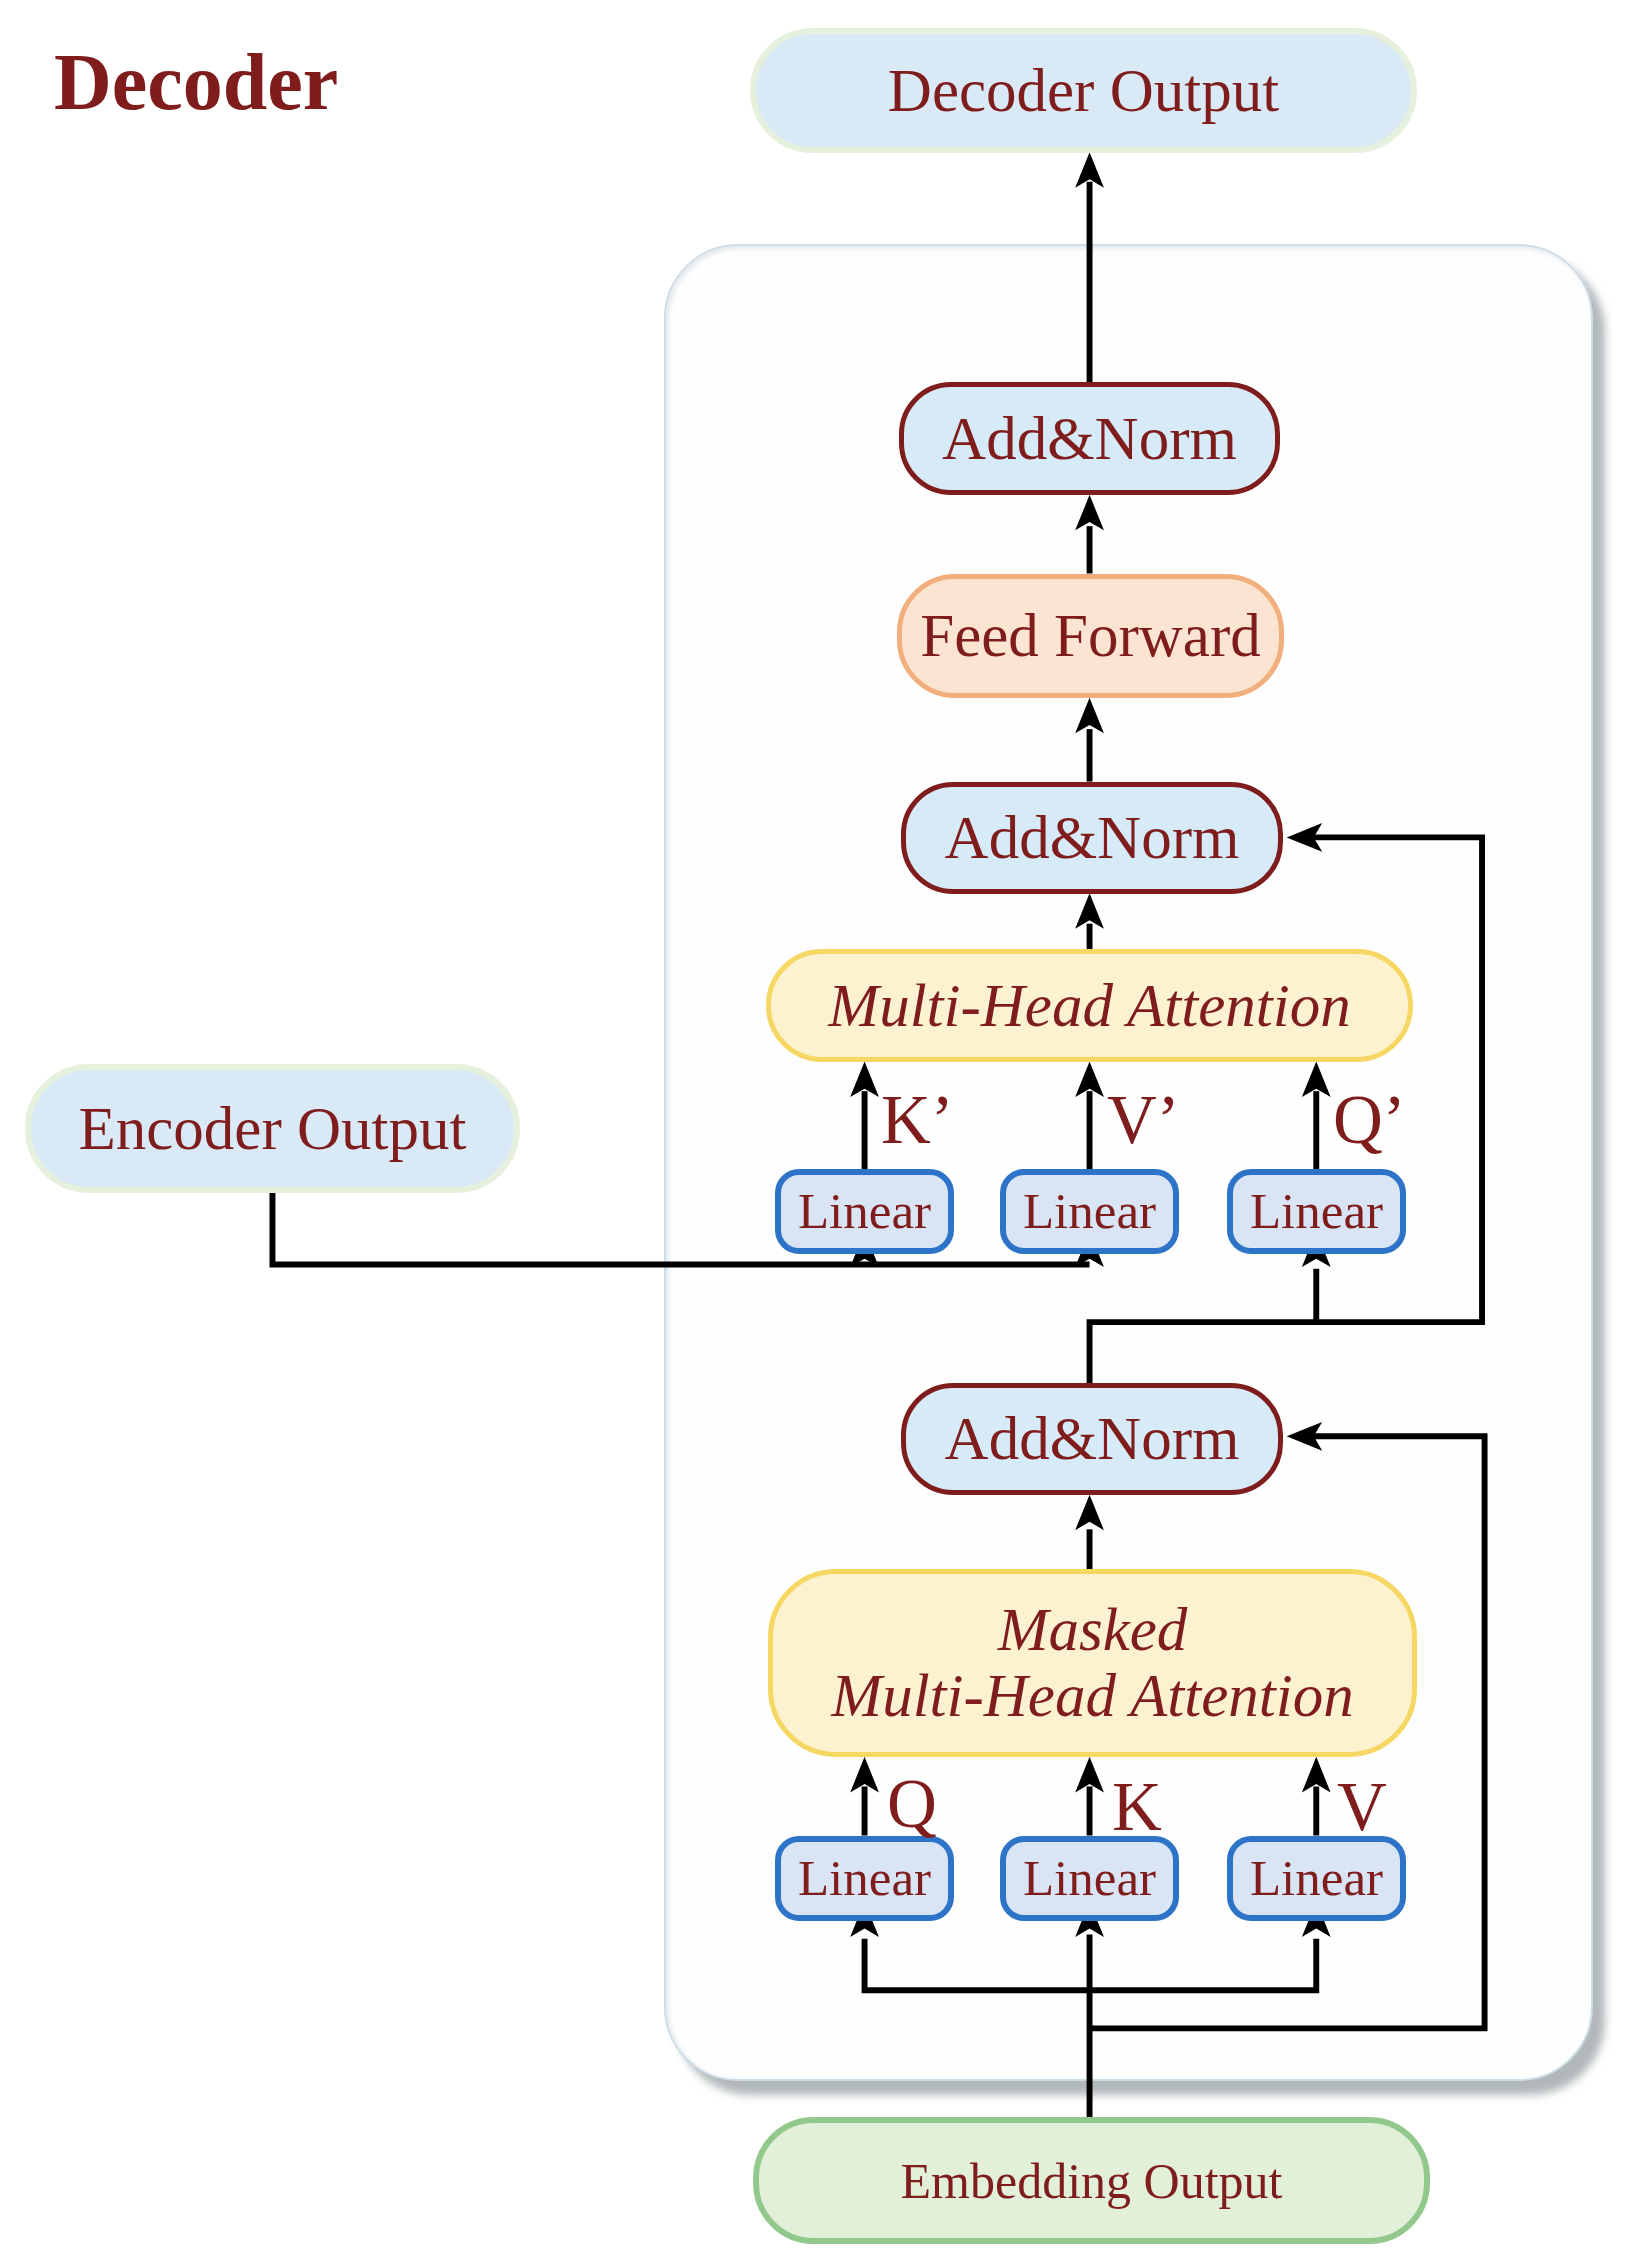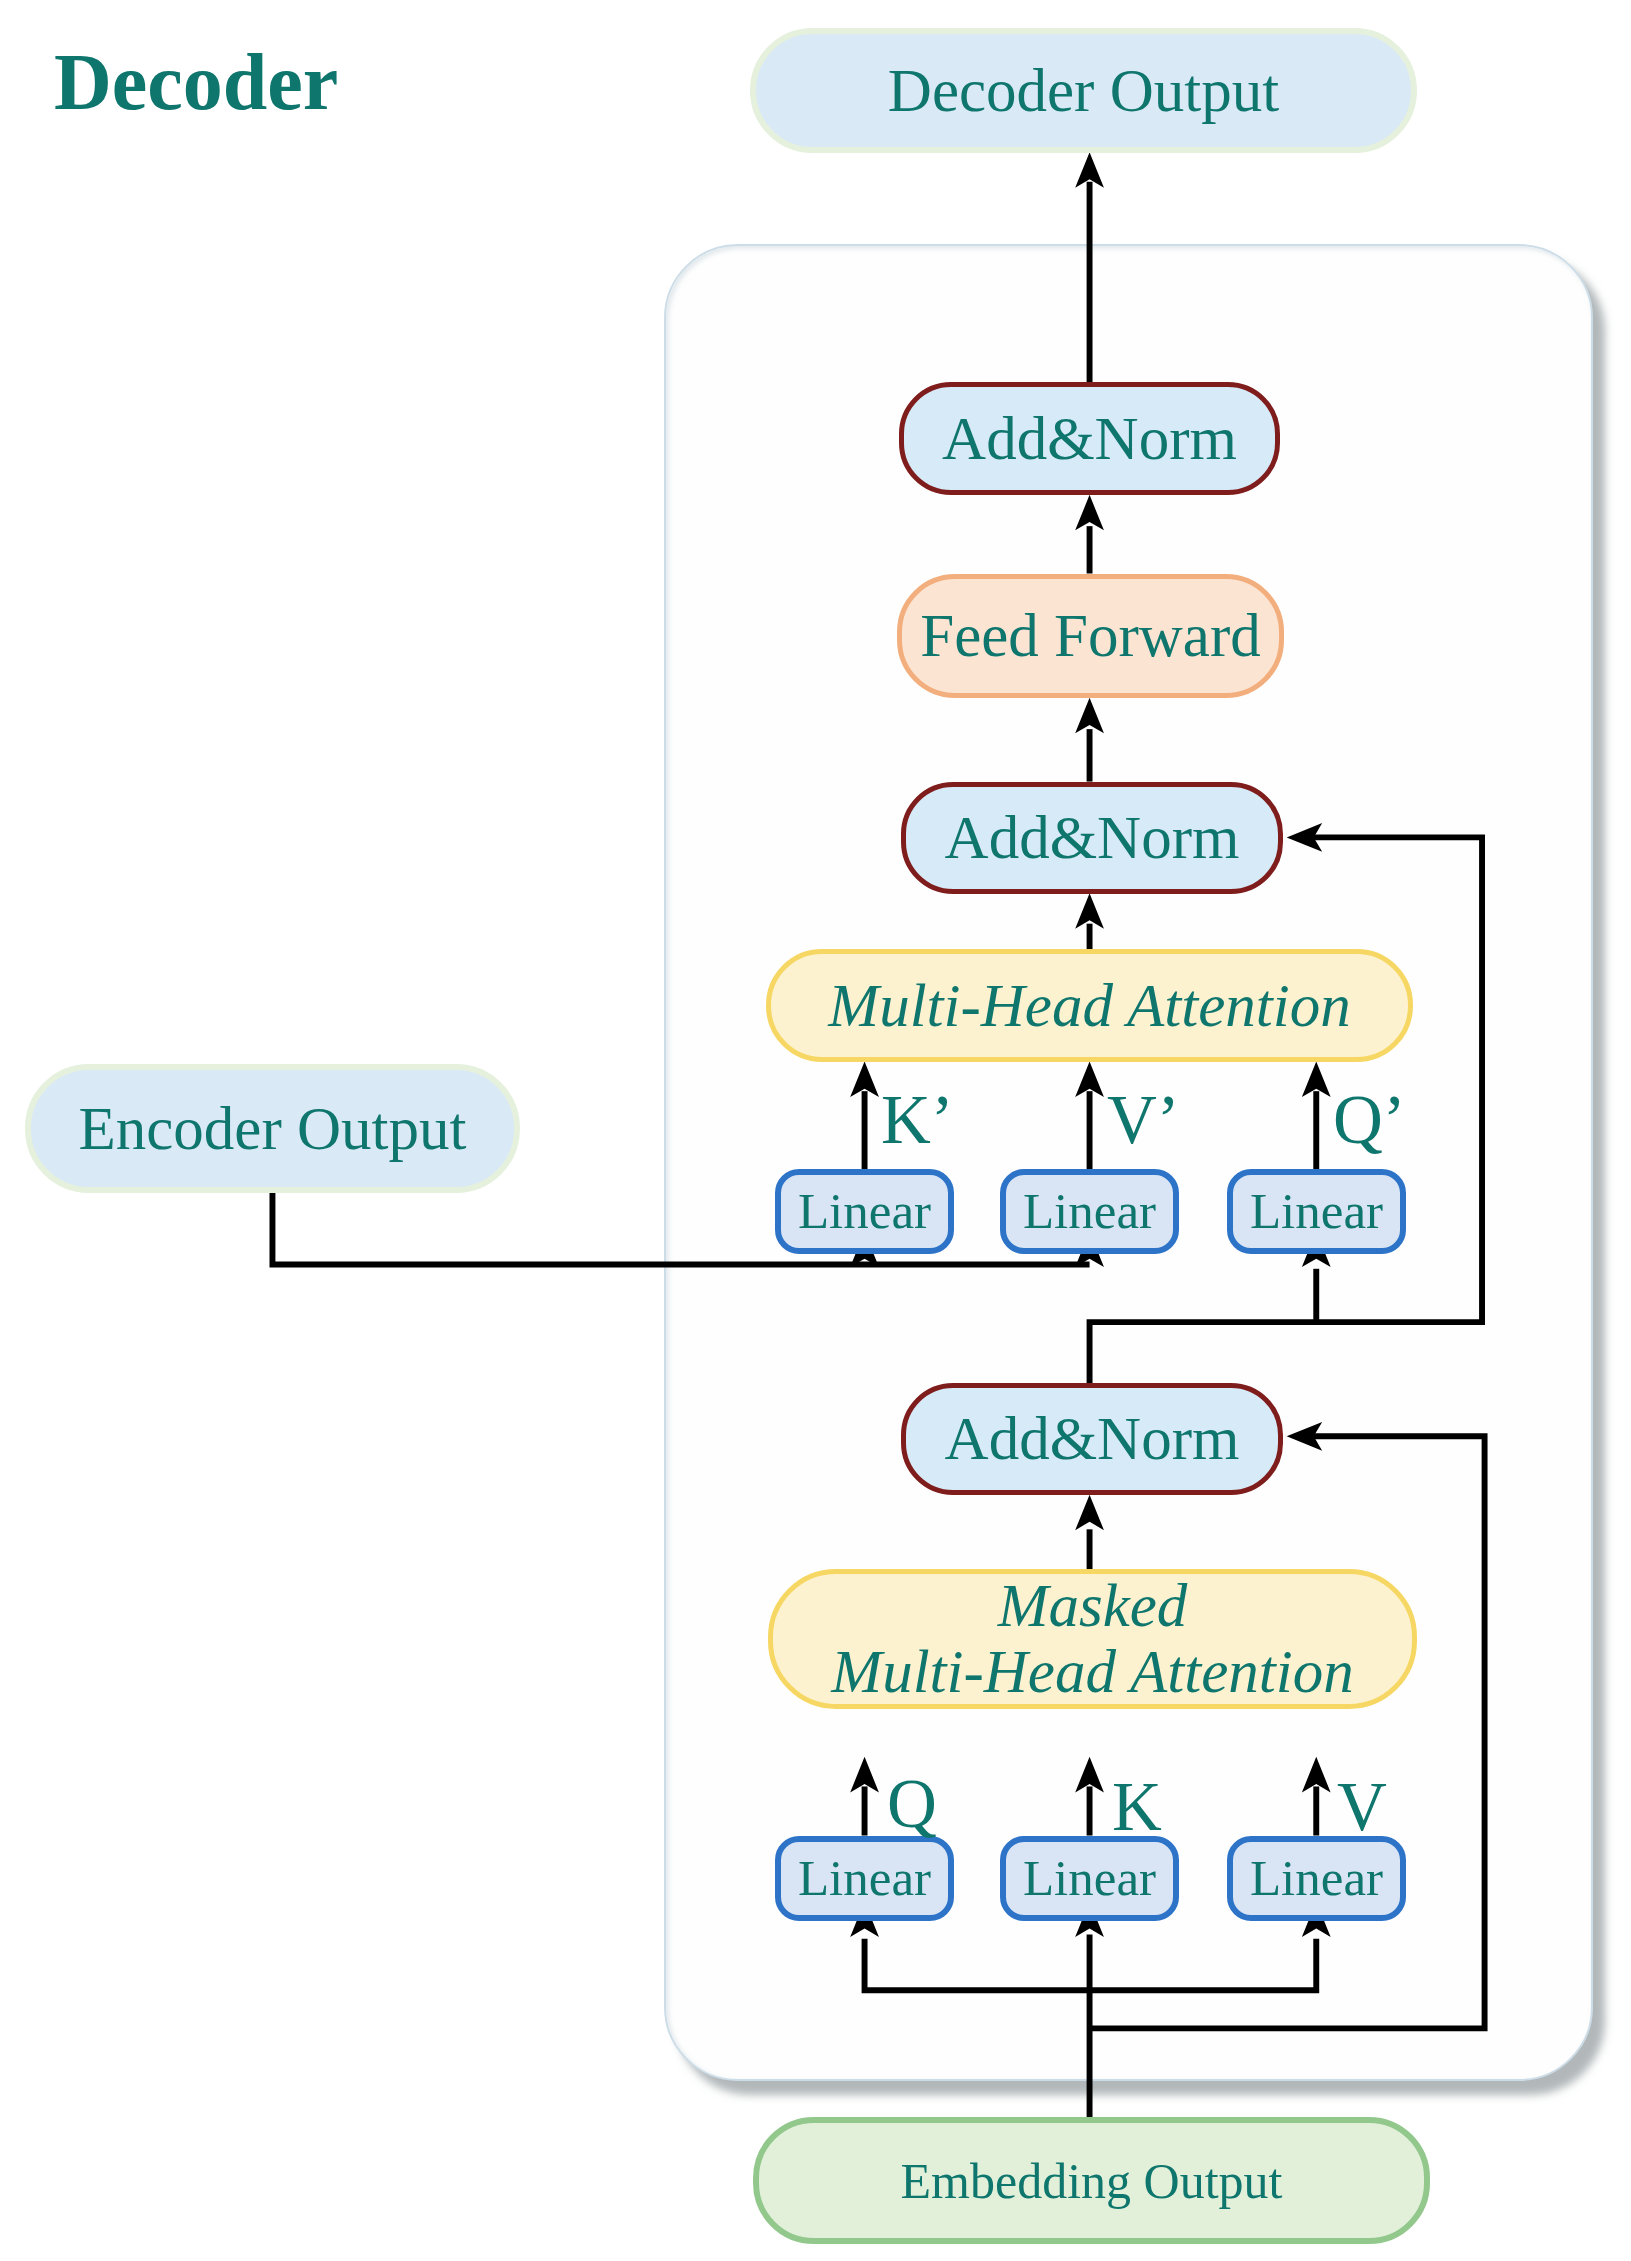--- a/index.html
+++ b/index.html
@@ -1,17 +1,17 @@
 <!DOCTYPE html>
 <html style="font-size:13.5px"><head>
 <meta charset="utf-8">
 <style>
   html,body{margin:0;padding:0;background:#ffffff;}
   .canvas{position:relative;width:1631px;height:2261px;background:#ffffff;overflow:hidden;
-          font-family:"Liberation Serif",serif;color:#0f766e;}
+          font-family:"Liberation Serif",serif;color:#7f1d1d;}
   .wires{position:absolute;left:0;top:0;width:1631px;height:2261px;z-index:2;}
   .wires line,.wires polyline{stroke:#000;stroke-width:7;fill:none;}
   .wires polygon{fill:#000;stroke:none;}
 
   .decoder-box{position:absolute;left:664px;top:244px;width:925px;height:1833px;
                background:#fefefe;border:2.5px solid #cddde7;border-radius:74px;z-index:1;
                box-shadow:12px 13.5px 8.5px rgba(115,125,130,0.55), inset 2.5px 2.5px 5px rgba(170,190,200,0.35);}
   .decoder-title{position:absolute;left:54px;top:37px;font-size:80px;font-weight:bold;z-index:3;}
 
   .b{position:absolute;box-sizing:border-box;display:flex;align-items:center;justify-content:center;
@@ -24,21 +24,21 @@
   .addnorm{background:#d7eaf7;border:5px solid #7f1d1d;border-radius:52px;font-size:61px;}
   .addnorm-top{left:899px;top:382px;width:381px;height:113px;}
   .addnorm-mid{left:901px;top:782px;width:382px;height:112px;}
   .addnorm-low{left:901px;top:1383px;width:382px;height:112px;}
 
   .ff{left:897px;top:574px;width:387px;height:124px;background:#fce4d2;border:5px solid #f2ae7d;
       border-radius:58px;font-size:61px;}
 
   .mha{background:#fdf2cf;border:5px solid #f6d763;border-radius:56px;font-size:61px;font-style:italic;}
   .mha-upper{left:766px;top:949px;width:647px;height:113px;}
-  .mha-masked{left:768px;top:1569px;width:649px;height:140px;border-radius:68px;flex-direction:column;}
+  .mha-masked{left:768px;top:1569px;width:649px;height:188px;border-radius:68px;flex-direction:column;}
 
   .linear{width:179px;height:85px;background:#d9e5f5;border:6px solid #2d74c9;border-radius:24px;
           font-size:51px;}
   .lin-k1{left:775px;top:1169px;} .lin-v1{left:1000px;top:1169px;} .lin-q1{left:1227px;top:1169px;}
   .lin-q2{left:775px;top:1836px;} .lin-k2{left:1000px;top:1836px;} .lin-v2{left:1227px;top:1836px;}
 
   .embedding{left:753px;top:2117px;width:677px;height:127px;background:#e2f0da;
              border:6px solid #92c88c;border-radius:61px;font-size:50px;}
 
   .port{position:absolute;font-size:69px;z-index:3;}

